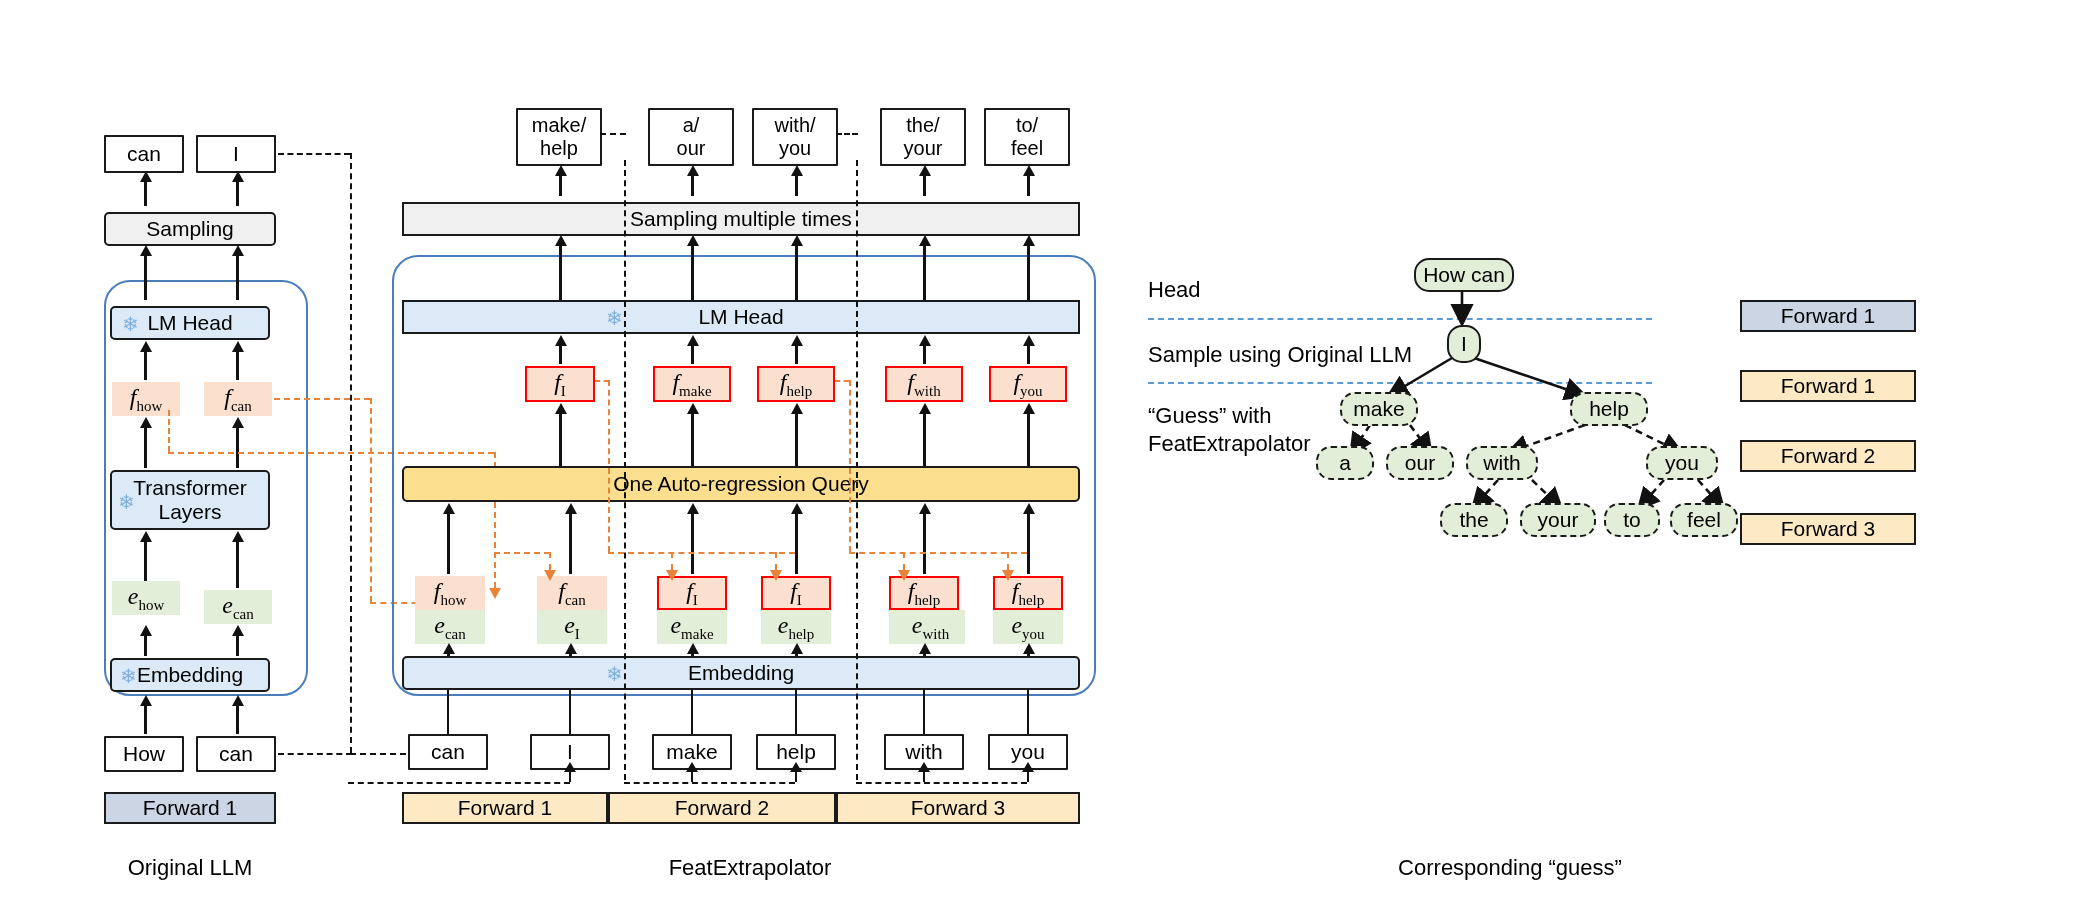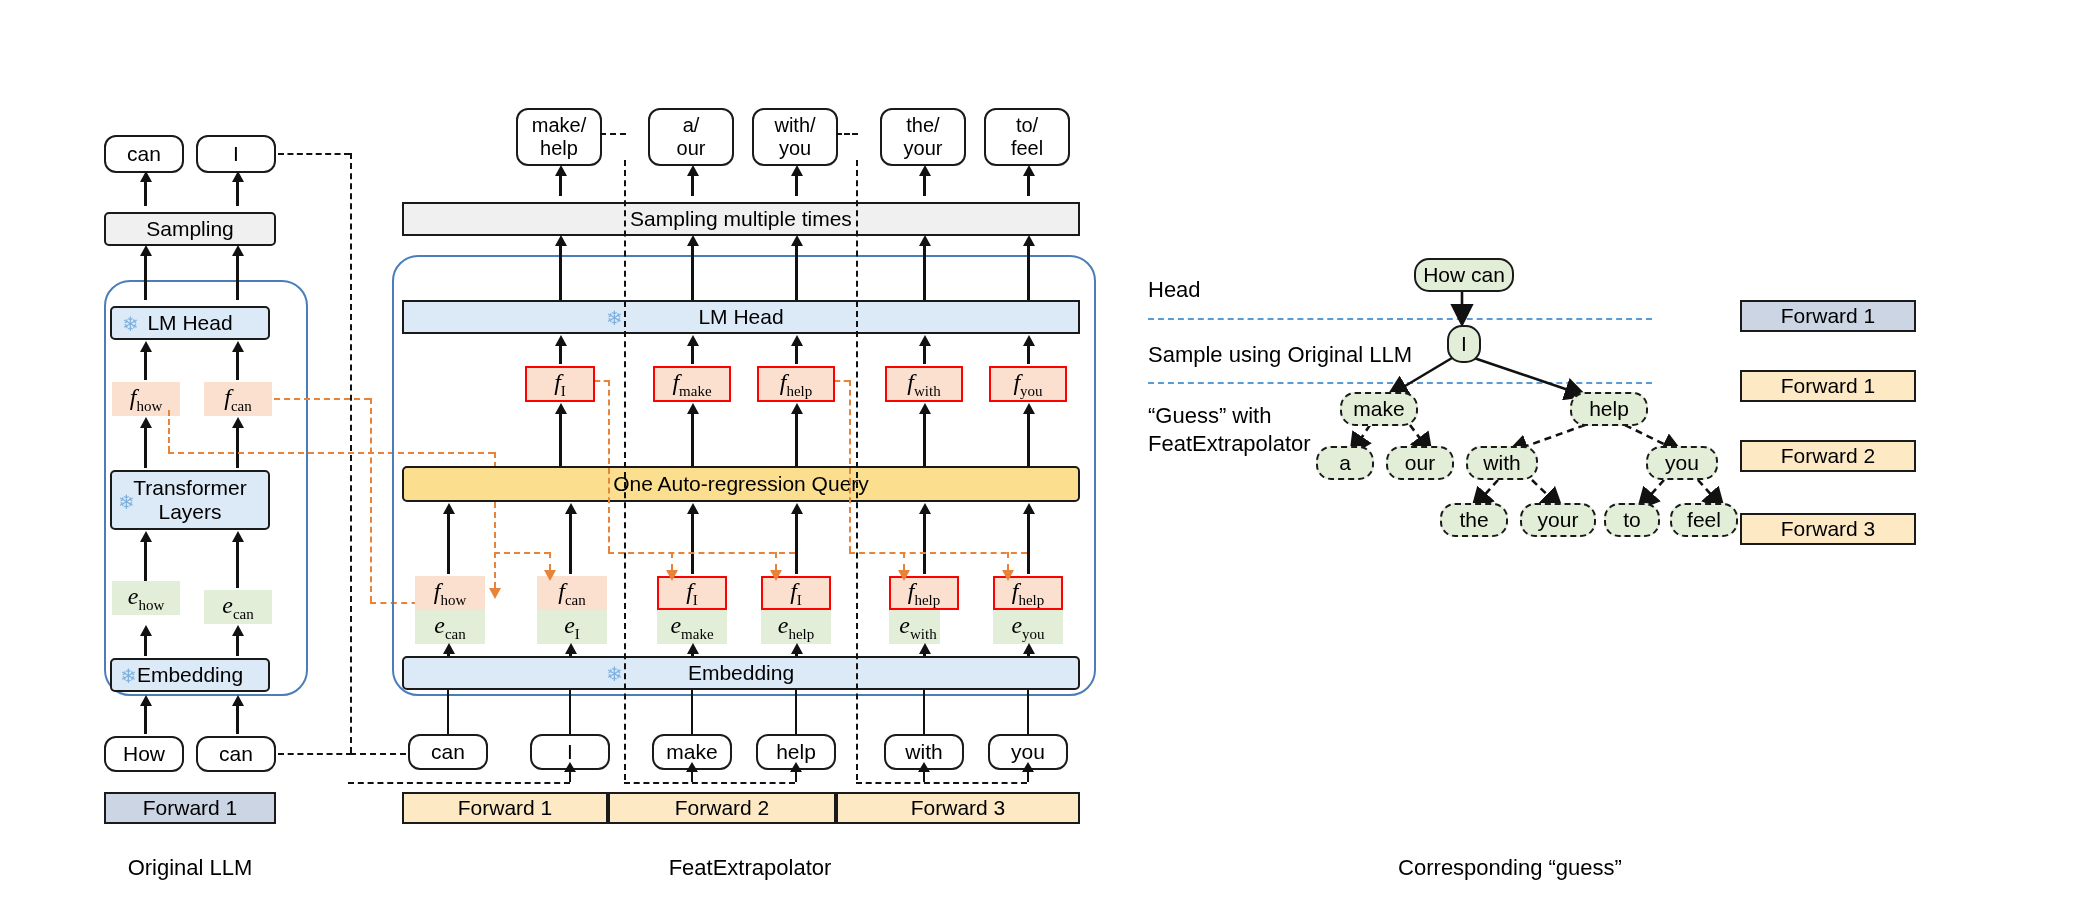--- a/index.html
+++ b/index.html
@@ -2,21 +2,21 @@
 <html><head>
 <meta charset="utf-8">
 <style>
   html,body{margin:0;padding:0;background:#ffffff;}
   body{width:2073px;height:900px;position:relative;
        font-family:"Liberation Sans",sans-serif;color:#000;overflow:hidden;}
 
   
   .tok{
     position:absolute;box-sizing:border-box;
-    border:2.2px solid #1a1a1a;border-radius:12px;background:#fff;
+    border:2.2px solid #1a1a1a;border-radius:1px;background:#fff;
     display:flex;align-items:center;justify-content:center;
     font-size:21px;line-height:1.05;text-align:center;
   }
   .tok.two{flex-direction:column;font-size:20px;line-height:1.15;}
 
   .bar{
     position:absolute;box-sizing:border-box;
     border:2.2px solid #1a1a1a;
     display:flex;align-items:center;justify-content:center;
     font-size:21px;
@@ -285,21 +285,21 @@
 <div class="featbox red" style="left:761px;top:576px;width:70px;height:34px;">
   <span class="mth">f<sub>I</sub></span>
 </div>
 <div class="embbox" style="left:761px;top:610px;width:70px;height:34px;">
   <span class="mth">e<sub>help</sub></span>
 </div>
 
 <div class="featbox red" style="left:889px;top:576px;width:70px;height:34px;">
   <span class="mth">f<sub>help</sub></span>
 </div>
-<div class="embbox" style="left:889px;top:610px;width:51px;height:34px;padding-left:7px;">
+<div class="embbox" style="left:889px;top:610px;width:76px;height:34px;padding-left:7px;">
   <span class="mth">e<sub>with</sub></span>
 </div>
 
 <div class="featbox red" style="left:993px;top:576px;width:70px;height:34px;">
   <span class="mth">f<sub>help</sub></span>
 </div>
 <div class="embbox" style="left:993px;top:610px;width:70px;height:34px;">
   <span class="mth">e<sub>you</sub></span>
 </div>
 

